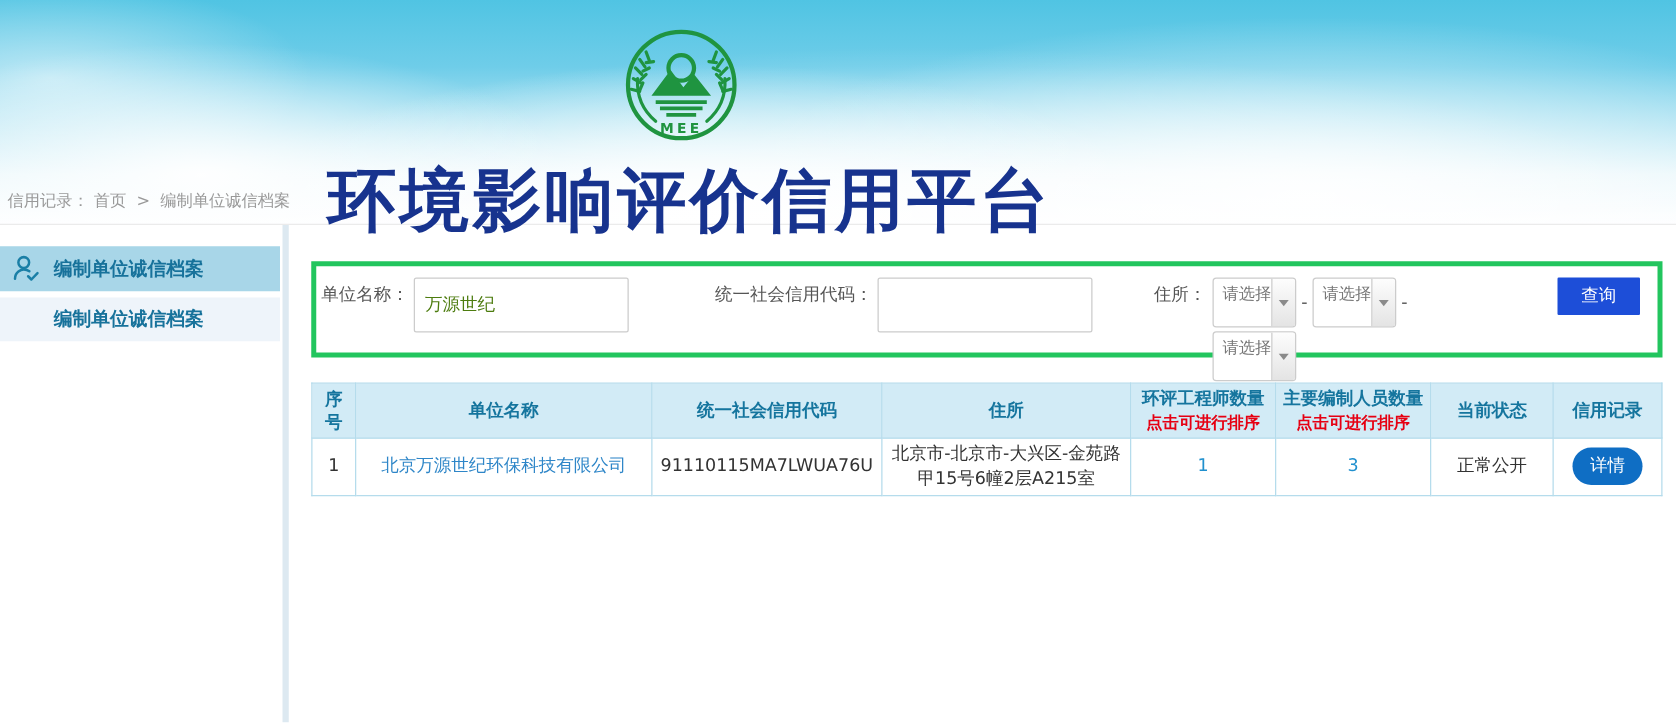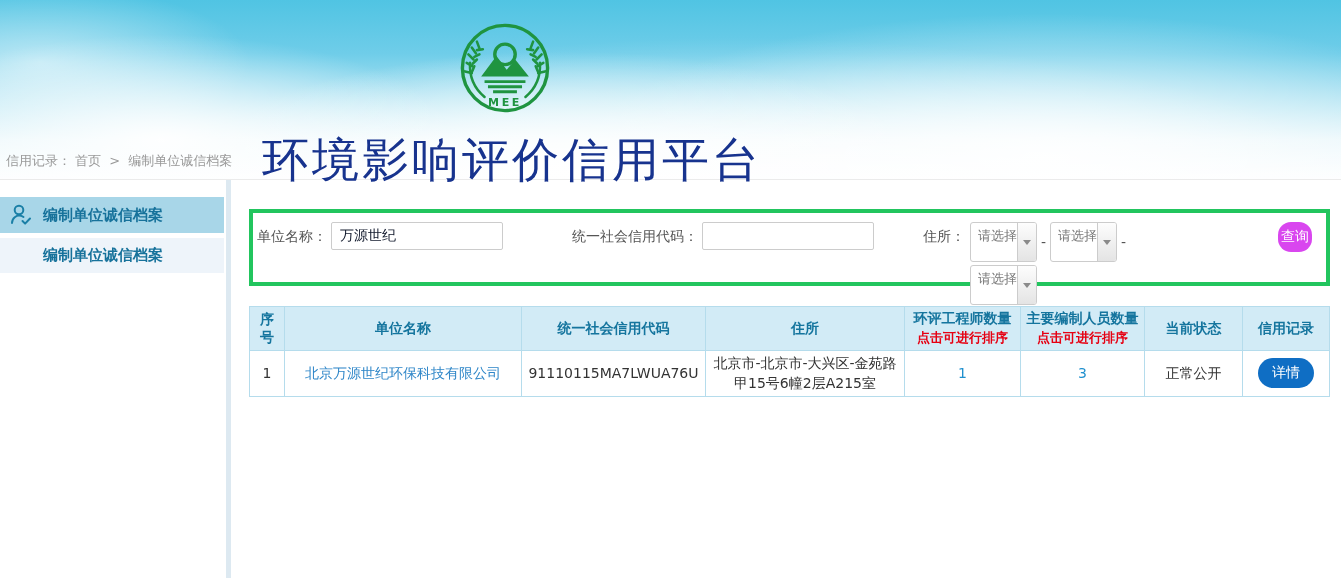--- a/index.html
+++ b/index.html
@@ -11,55 +11,55 @@
     background:
       radial-gradient(ellipse 420px 150px at 12% 78%, rgba(255,255,255,.95), rgba(255,255,255,0) 70%),
       radial-gradient(ellipse 520px 170px at 42% 95%, rgba(255,255,255,.92), rgba(255,255,255,0) 70%),
       radial-gradient(ellipse 650px 200px at 78% 88%, rgba(255,255,255,.88), rgba(255,255,255,0) 72%),
       radial-gradient(ellipse 300px 110px at 3% 35%, rgba(255,255,255,.55), rgba(255,255,255,0) 70%),
       radial-gradient(ellipse 900px 260px at 55% 130%, rgba(255,255,255,.95), rgba(255,255,255,0) 75%),
       linear-gradient(180deg,#50c4e3 0%,#6fcde9 30%,#b5e5f3 58%,#e9f7fb 78%,#fdfeff 100%);
   }
   .brand { position:absolute; left:248px; top:22px; display:flex; align-items:center;flex-direction:column; }
   .logo { width:92px; height:92px; }
-  .site-title { margin-left:14px; font-size:47px; font-weight:400; color:#17338e; letter-spacing:3px; line-height:92px; }
+  .site-title { margin-left:14px; font-size:55px; font-weight:700; color:#17338e; letter-spacing:3px; line-height:92px; }
 
   .breadcrumb { position:absolute; left:6px; bottom:9px; font-size:13px; color:#999; }
   .breadcrumb span { margin-right:4px; }
   .crumb-link { cursor:pointer; }
 
   
   .page { display:flex; height:398px; }
   .sidebar { width:227px; padding-top:17px; background:#fff; }
   .side-item { display:flex; align-items:center; height:36px; padding-left:8px; cursor:pointer;
                font-size:15px; font-weight:bold; color:#17729b; }
   .side-item.active { background:#a8d6e8; }
   .side-item.sub { background:#eef4fa; margin-top:5px; height:35px; padding-left:43px; }
   .side-icon { width:26px; height:26px; margin-right:9px; flex:0 0 auto; }
   .v-divider { width:5px; background:#dde9f1; margin-left:2px; }
 
   .main { flex:1; padding:29px 11px 0 18px; }
 
   
   .search-panel { border:4px solid #22c55e; height:77px; display:flex; align-items:flex-start; padding:9px 0 0 4px; background:#fff; }
   .fld-label { font-size:14px; color:#555; line-height:28px; white-space:nowrap; }
-  .txt-input { width:172px; height:28px; border:1px solid #ccc; border-radius:2px; padding:0 8px; font-size:14px; color:#0f172a;
+  .txt-input { width:172px; height:44px; border:1px solid #ccc; border-radius:2px; padding:0 8px; font-size:14px; color:#4d7c0f;
                font-family:"DejaVu Sans","Liberation Sans",sans-serif; margin-left:4px; }
   .grp2 { margin-left:69px; display:flex; }
   .grp3 { margin-left:49px; display:flex; }
   .addr-grid { display:flex; flex-direction:column; margin-left:5px; }
   .addr-row { display:flex; align-items:center; }
   .addr-row + .addr-row { margin-top:3px; }
   .dd { display:flex; width:67px; height:40px; border:1px solid #ccc; border-radius:3px; background:#fff; cursor:pointer; overflow:hidden; }
   .dd-text { flex:1; font-size:13px; color:#777; line-height:26px; padding-left:7px; }
   .dd-arrow { width:19px; border-left:1px solid #ccc; background:linear-gradient(#fdfdfd,#e4e4e4); display:flex; align-items:center; justify-content:center; }
   .tri { width:0; height:0; border-left:4px solid transparent; border-right:4px solid transparent; border-top:5px solid #8a8a8a; }
   .dash { font-size:14px; color:#555; margin:0 4px; }
-  .btn-query { margin-left:auto; margin-right:14px; width:34px; height:30px; background:#d946ef; color:#fff; border:none;
-               border-radius:13px; font-size:14px; cursor:pointer; font-family:inherit; }
+  .btn-query { margin-left:auto; margin-right:14px; width:66px; height:30px; background:#1d4ed8; color:#fff; border:none;
+               border-radius:1px; font-size:14px; cursor:pointer; font-family:inherit; }
 
   
   .result-table { margin-top:20px; border-collapse:collapse; width:1080px; table-layout:fixed; }
   .result-table th { background:#d2ebf6; color:#15759e; font-size:14px; font-weight:bold;
                      border:1px solid #b5dcec; height:44px; text-align:center; padding:2px 4px; }
   .result-table td { background:#fff; font-size:14px; color:#333; border:1px solid #b5dcec;
                      height:42px; text-align:center; padding:2px 6px; line-height:1.45; }
   .sort-hint { color:#e60012; font-size:13px; font-weight:bold; display:block; margin-top:1px; }
   .link { color:#2e86c8; cursor:pointer; text-decoration:none; }
   .num-link { color:#2090ce; cursor:pointer; }

